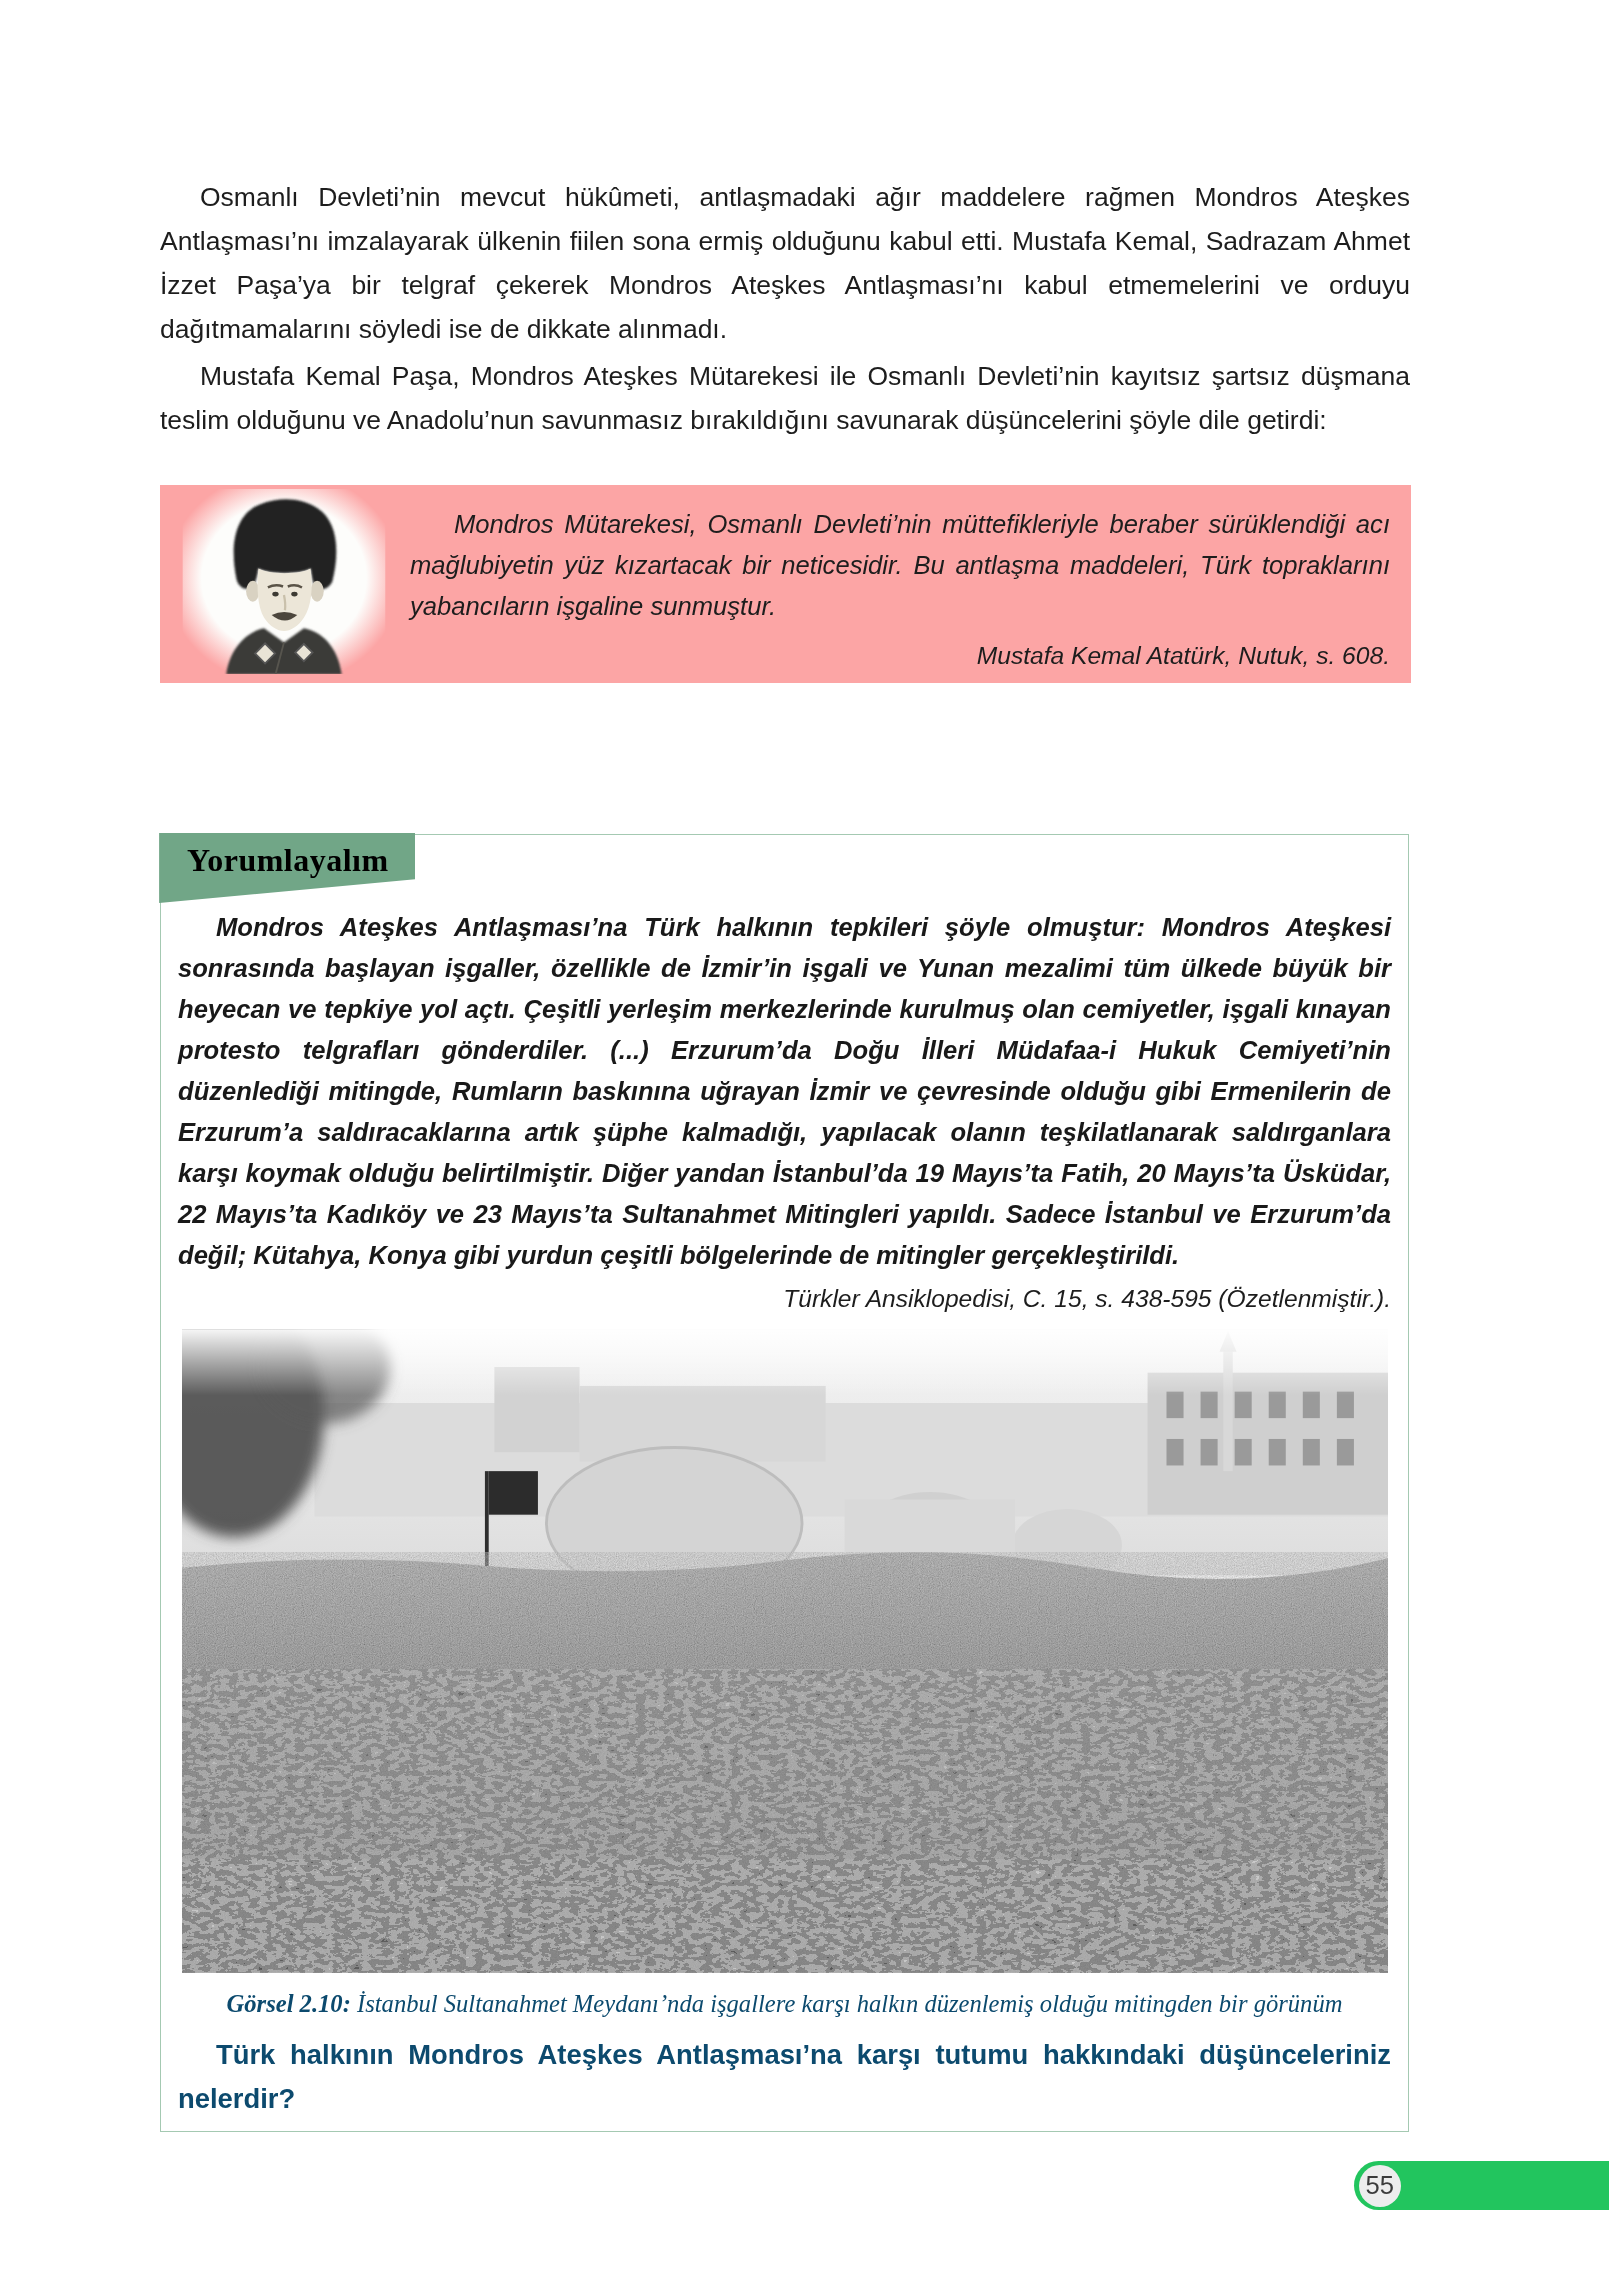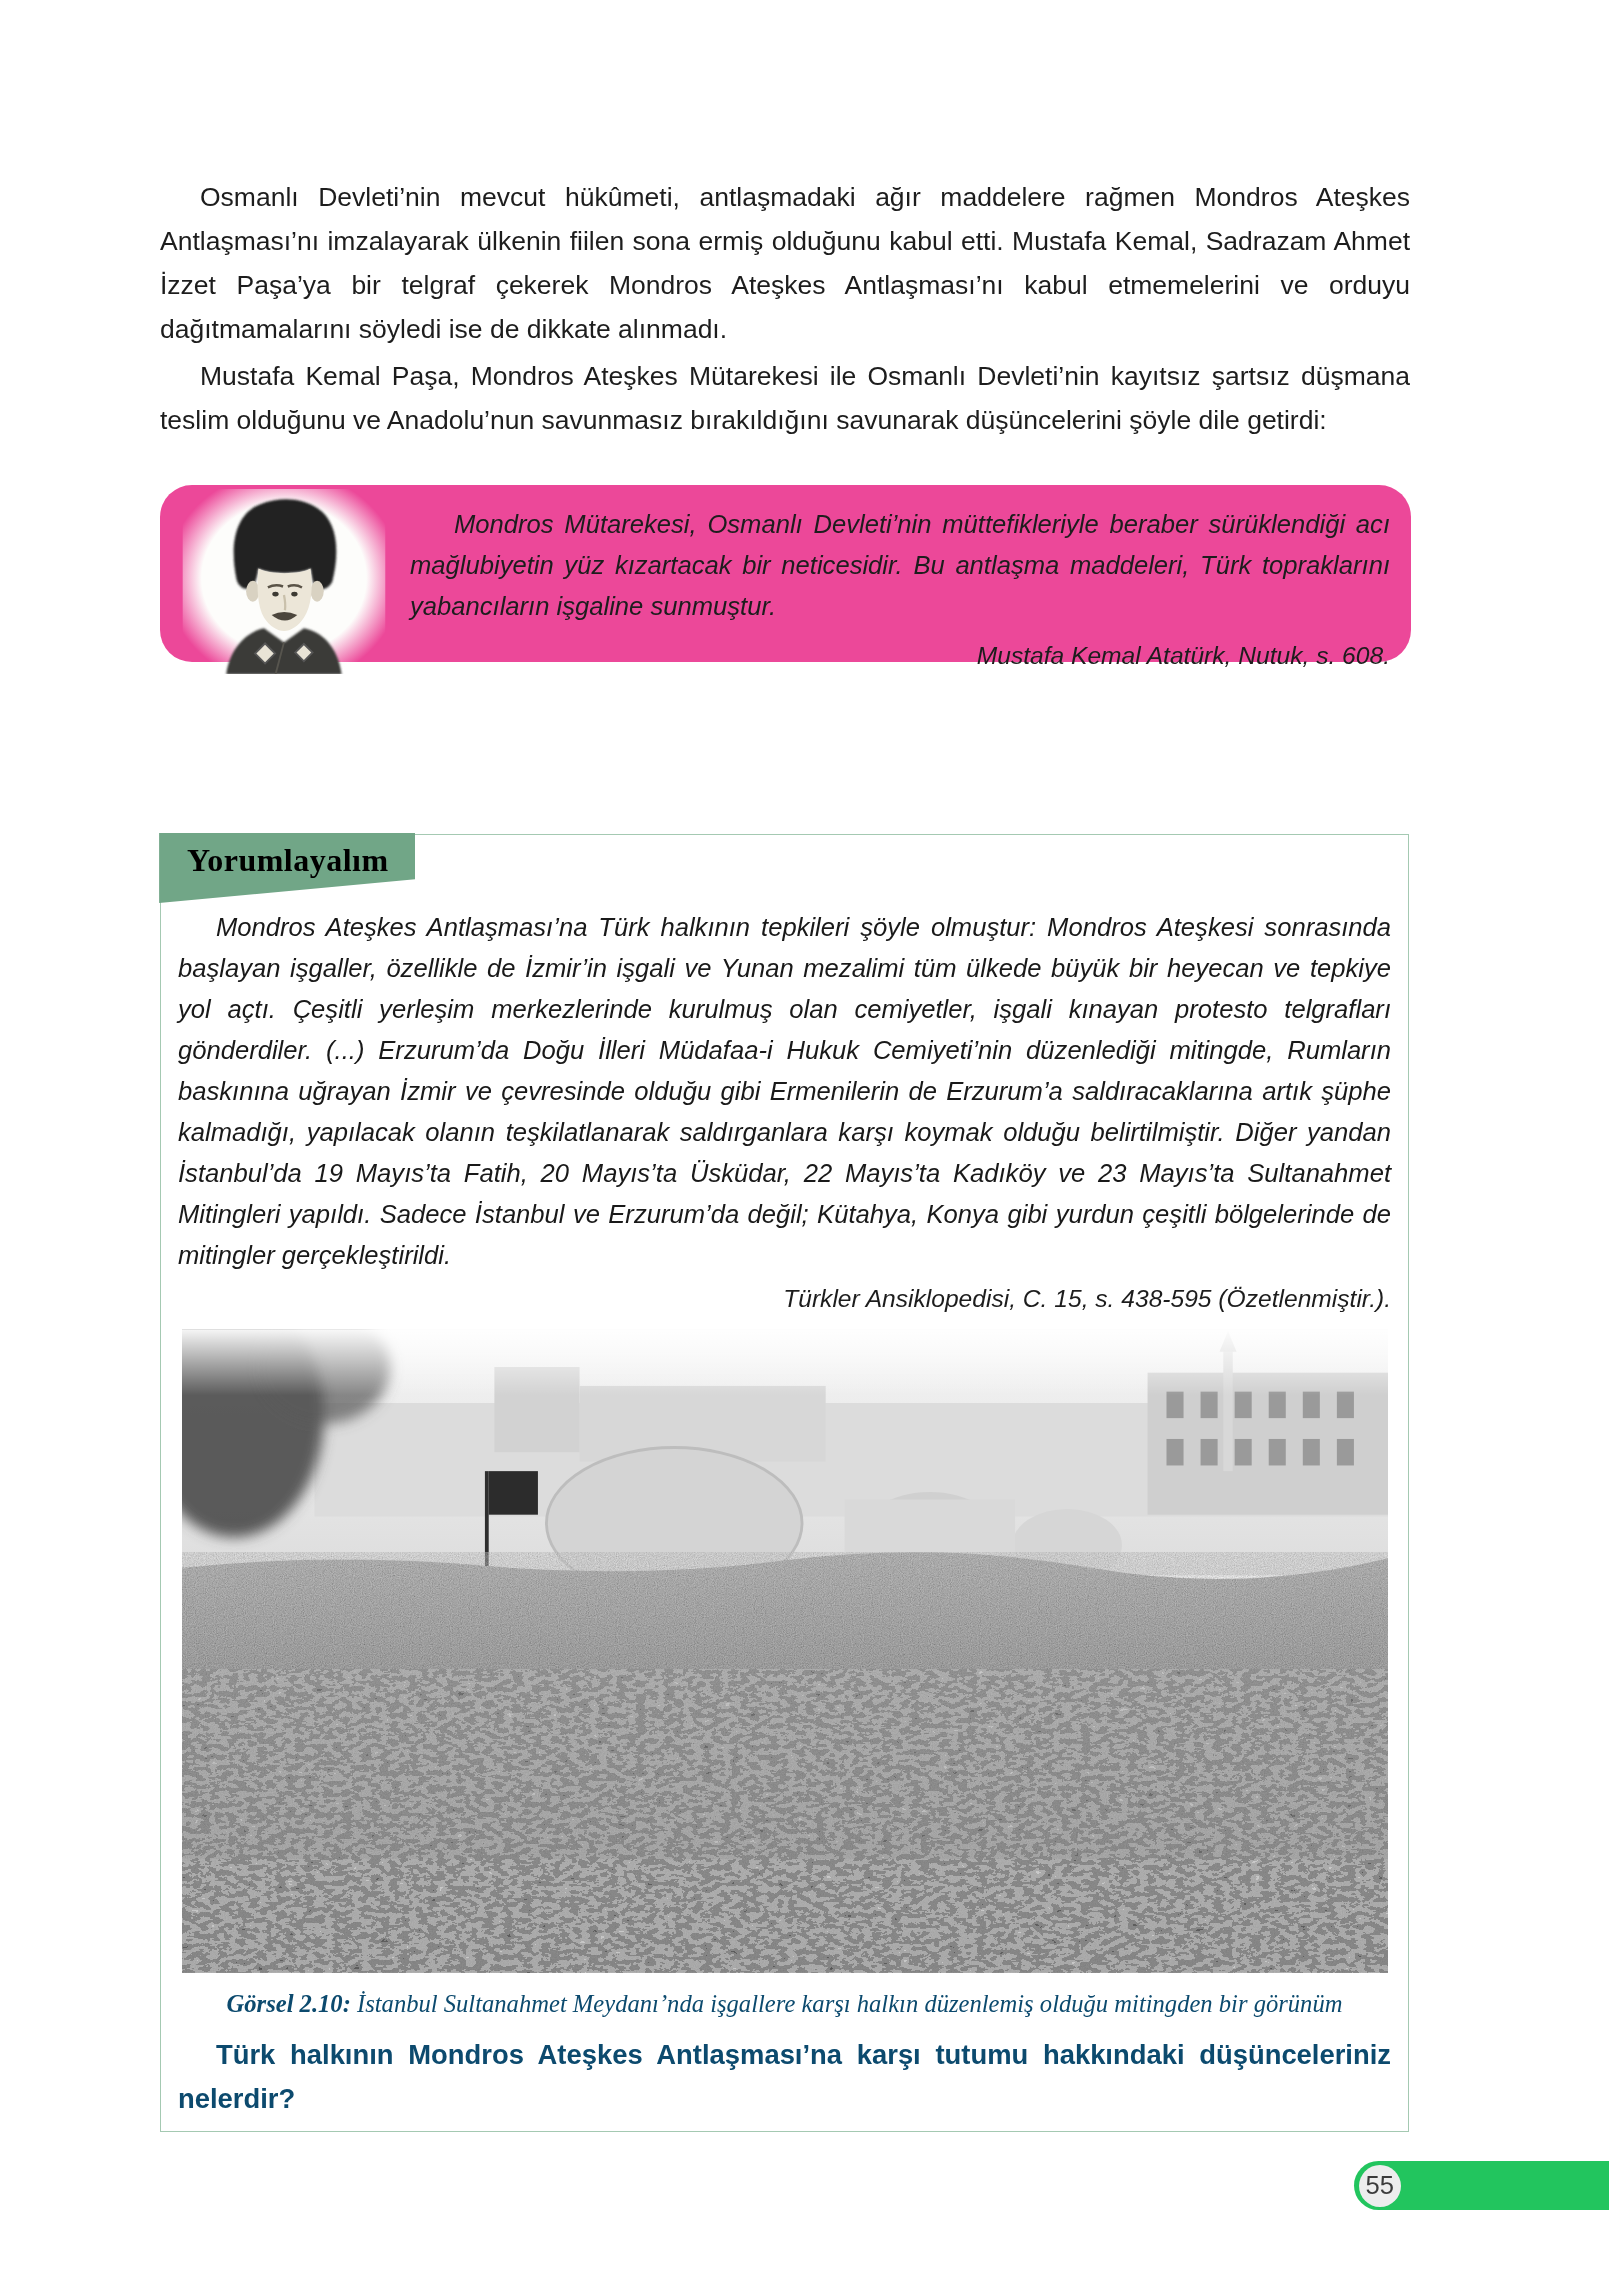--- a/index.html
+++ b/index.html
@@ -10,23 +10,22 @@
   .bodytext {
     position:absolute; left:160px; width:1250px;
     font-size:26.5px; line-height:44px; text-align:justify; text-indent:40px;
   }
   #p1 { top:148px; }
   #p2 { top:327px; }
   #p3 { top:712px; }
 
   
   .quote-box {
-    position:absolute; left:160px; top:485px; width:1251px; height:177px;
-    background:#ec4899;
-    border-radius:32px;
+    position:absolute; left:160px; top:485px; width:1251px; height:198px;
+    background:#fca5a5;
   }
   .portrait { position:absolute; left:17px; top:3.8px; width:214px; height:185px; }
   .quote-content {
     position:absolute; left:250px; top:19px; width:980px;
     font-style:italic; font-size:25.6px; line-height:41px; text-align:justify; text-indent:44px;
   }
   .quote-attr {
     margin-top:9.5px; text-align:right; font-style:italic; font-size:24.6px; line-height:38px;
   }
 
@@ -41,20 +40,21 @@
     clip-path:polygon(0 0, 100% 0, 100% 66%, 0 100%);
   }
   .tab-label {
     font-family:"Liberation Serif", serif; font-weight:bold; color:#000000;
     font-size:32px; padding:8.5px 0 0 28px; letter-spacing:0.5px;
   }
   .activity-text {
     margin:72px 17px 0 17px;
     font-size:25.6px; line-height:41px; font-style:italic; text-align:justify; text-indent:38px;
     color:#191919;
+    font-weight:bold;
   }
   .activity-attr {
     margin:3.8px 17px 0 17px; text-align:right; font-style:italic; font-size:24.6px; line-height:38px;
   }
   .photo { margin:11.4px auto 0 auto; width:1206px; height:644px; position:relative; }
   .photo svg { display:block; width:1206px; height:644px; }
   .caption {
     margin-top:17px; text-align:center;
     font-family:"Liberation Serif", serif; font-style:italic; font-size:24.6px; color:#0c4a6e;
   }

